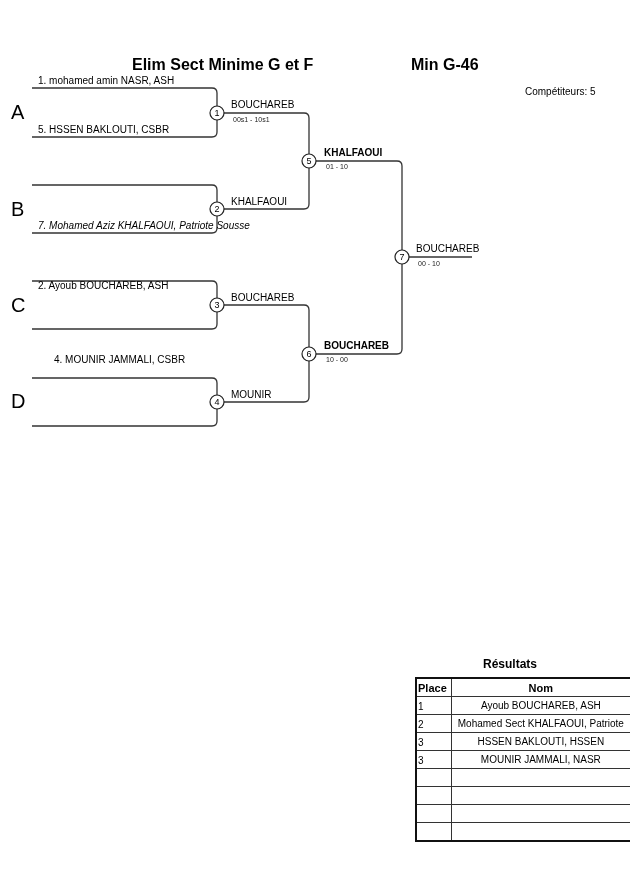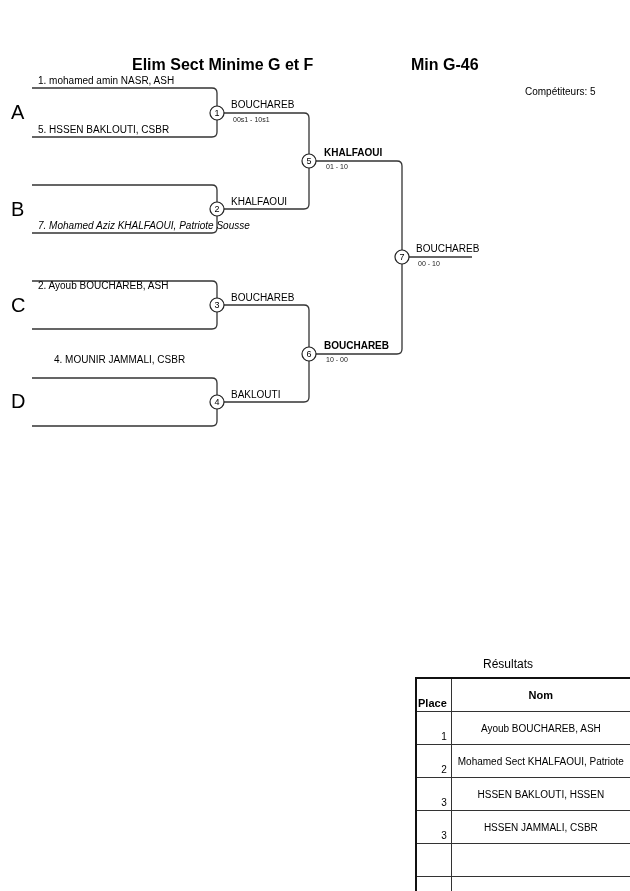--- a/index.html
+++ b/index.html
@@ -7,26 +7,26 @@
          font-family: "Liberation Sans", sans-serif; color: #000; }
   .abs { position: absolute; white-space: nowrap; }
   .title { font-size: 16px; font-weight: bold; top: 56px; }
   .comp { font-size: 10px; top: 86px; left: 525px; }
   .pool { font-size: 20px; left: 11px; }
   .entry { font-size: 10px; }
   .winner { font-size: 10px; }
   .winner.bold { font-weight: bold; }
   .score { font-size: 7px; color: #222; }
   svg.bracket { position: absolute; left: 0; top: 0; }
-  .results-title { font-size: 12px; font-weight: normal; left: 483px; top: 657px; }
+  .results-title { font-size: 12px; font-weight: bold; left: 483px; top: 657px; }
   table.results { position: absolute; left: 415px; top: 677px; border-collapse: collapse;
                   border: 2px solid #111; font-size: 10px; }
   table.results td, table.results th { border: 1px solid #333; height: 16px; padding: 0 6px; }
   table.results th { font-weight: bold; font-size: 11px; }
-  table.results td.place, table.results th.place { width: 19px; text-align: right; padding: 16px 4px 0 1px; }
+  table.results td.place, table.results th.place { width: 19px; text-align: left; padding: 1px 4px 0 1px; }
   table.results td.nom { width: 145px; text-align: center; overflow: visible; white-space: nowrap; }
   table.results th.nom { width: 145px; }
 </style>
 </head>
 <body>
 
 <div class="abs title" style="left:132px;">Elim Sect Minime G et F</div>
 <div class="abs title" style="left:411px;">Min G-46</div>
 <div class="abs comp">Compétiteurs: 5</div>
 
@@ -91,21 +91,21 @@
 
 <div class="abs winner" style="left:231px; top:99px;">BOUCHAREB</div>
 <div class="abs score" style="left:233px; top:116px;">00s1 - 10s1</div>
 
 <div class="abs winner" style="left:231px; top:196px;">KHALFAOUI</div>
 <div class="abs score" style="left:233px; top:212px;"></div>
 
 <div class="abs winner" style="left:231px; top:292px;">BOUCHAREB</div>
 <div class="abs score" style="left:233px; top:308px;"></div>
 
-<div class="abs winner" style="left:231px; top:389px;">BAKLOUTI</div>
+<div class="abs winner" style="left:231px; top:389px;">MOUNIR</div>
 <div class="abs score" style="left:233px; top:405px;"></div>
 
 <div class="abs winner bold" style="left:324px; top:147px;">KHALFAOUI</div>
 <div class="abs score" style="left:326px; top:163px;">01 - 10</div>
 
 <div class="abs winner bold" style="left:324px; top:340px;">BOUCHAREB</div>
 <div class="abs score" style="left:326px; top:356px;">10 - 00</div>
 
 <div class="abs winner" style="left:416px; top:243px;">BOUCHAREB</div>
 <div class="abs score" style="left:418px; top:260px;">00 - 10</div>
@@ -126,21 +126,21 @@
     <tr>
         <td class="place">2</td>
         <td class="nom">Mohamed Sect KHALFAOUI, Patriote</td>
       </tr>
     <tr>
         <td class="place">3</td>
         <td class="nom">HSSEN BAKLOUTI, HSSEN</td>
       </tr>
     <tr>
         <td class="place">3</td>
-        <td class="nom">HSSEN JAMMALI, CSBR</td>
+        <td class="nom">MOUNIR JAMMALI, NASR</td>
       </tr>
     <tr>
         <td class="place"></td>
         <td class="nom"></td>
       </tr>
     <tr>
         <td class="place"></td>
         <td class="nom"></td>
       </tr>
     <tr>

